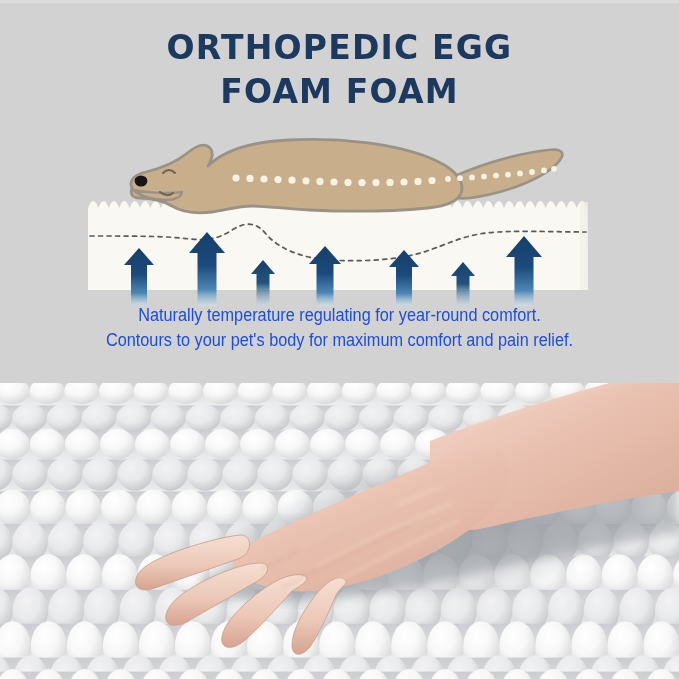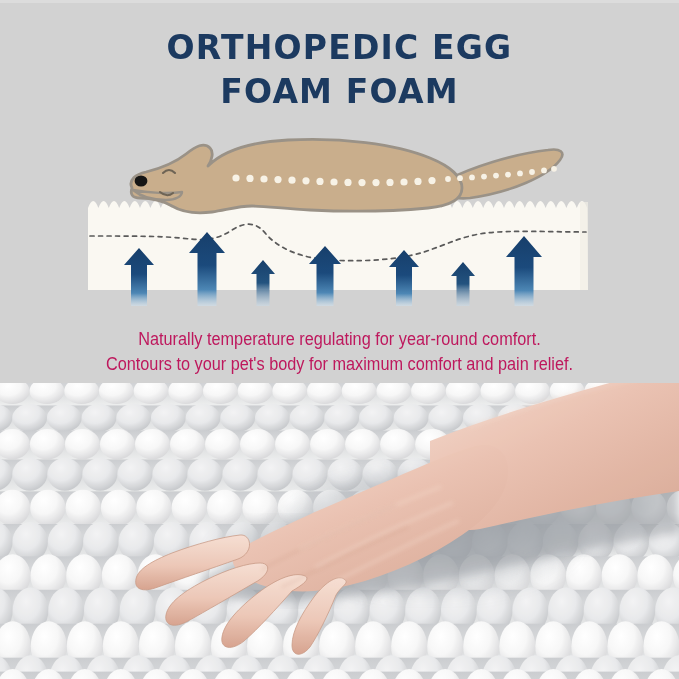--- a/index.html
+++ b/index.html
@@ -51,24 +51,24 @@
   .illo {
     position: absolute;
     left: 0; top: 120px;
     width: 679px;
     height: 190px;
   }
 
   
   .captions {
     position: absolute;
-    left: 0; top: 327px;
+    left: 0; top: 303px;
     width: 679px;
     text-align: center;
-    color: #be185d;
+    color: #1d4ed8;
   }
   .caption-line {
     display: block;
     font-family: "Liberation Sans Narrow", "Liberation Sans", sans-serif;
     font-size: 17.5px;
     line-height: 25px;
     font-weight: 500;
     transform: scaleX(0.93);
   }
 

